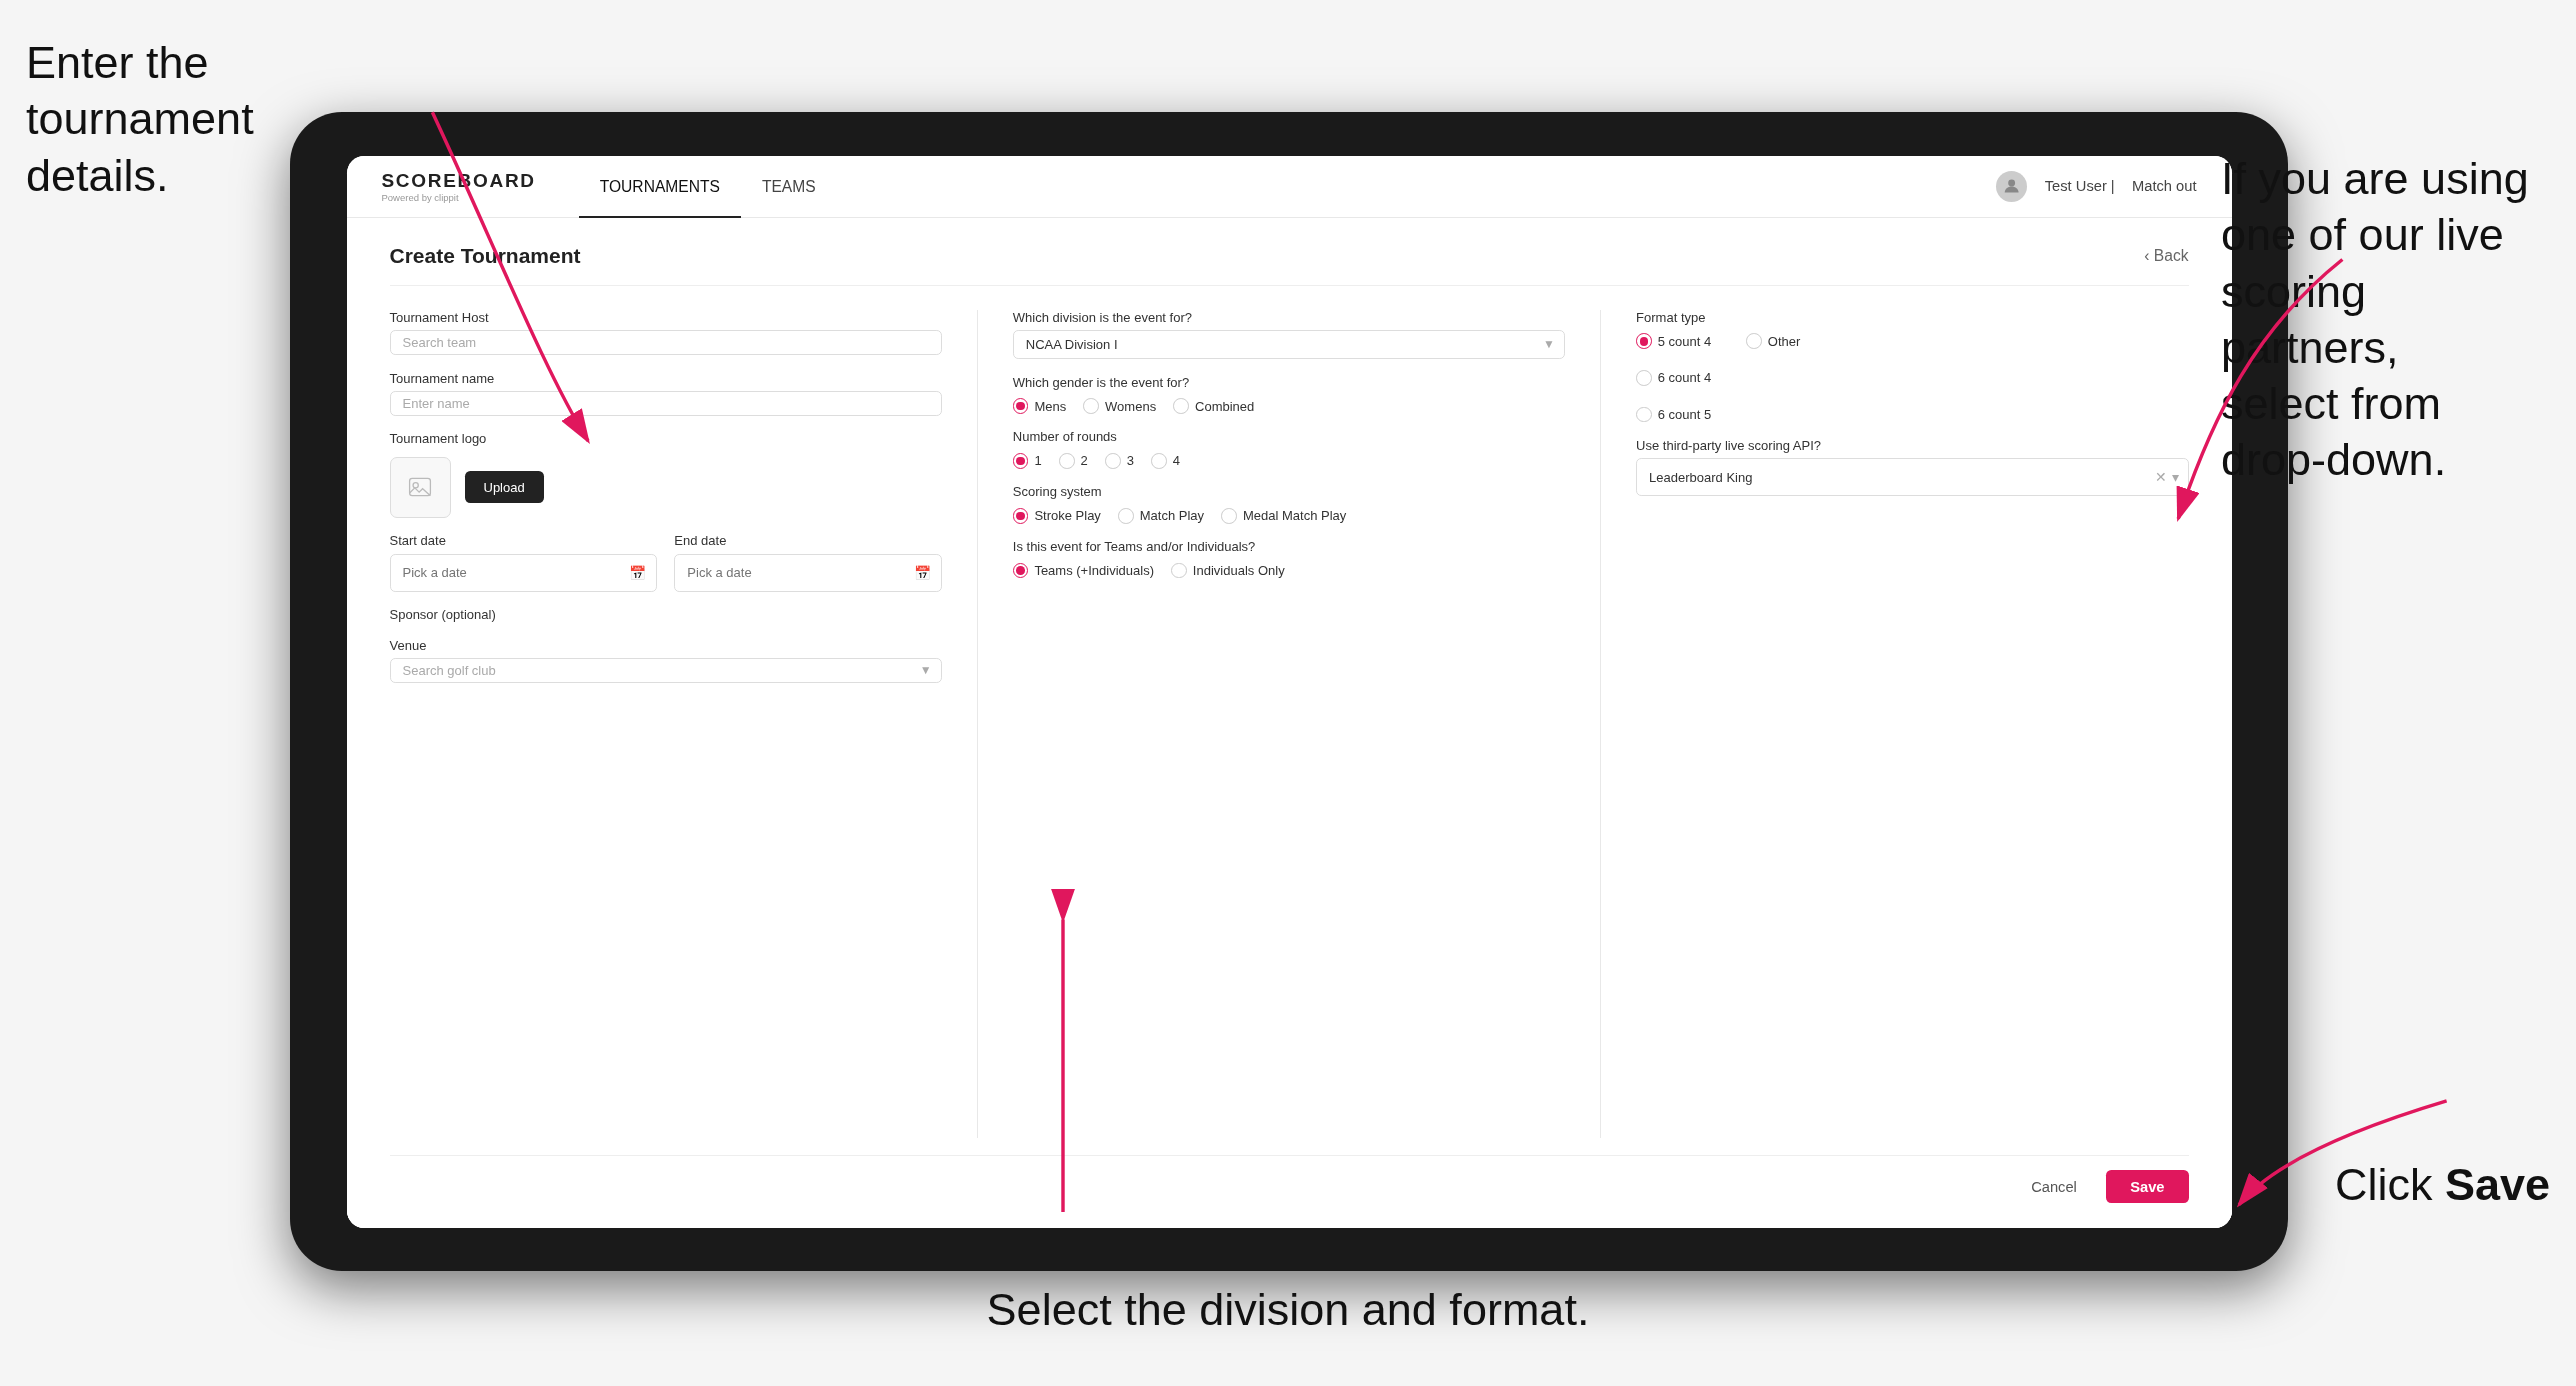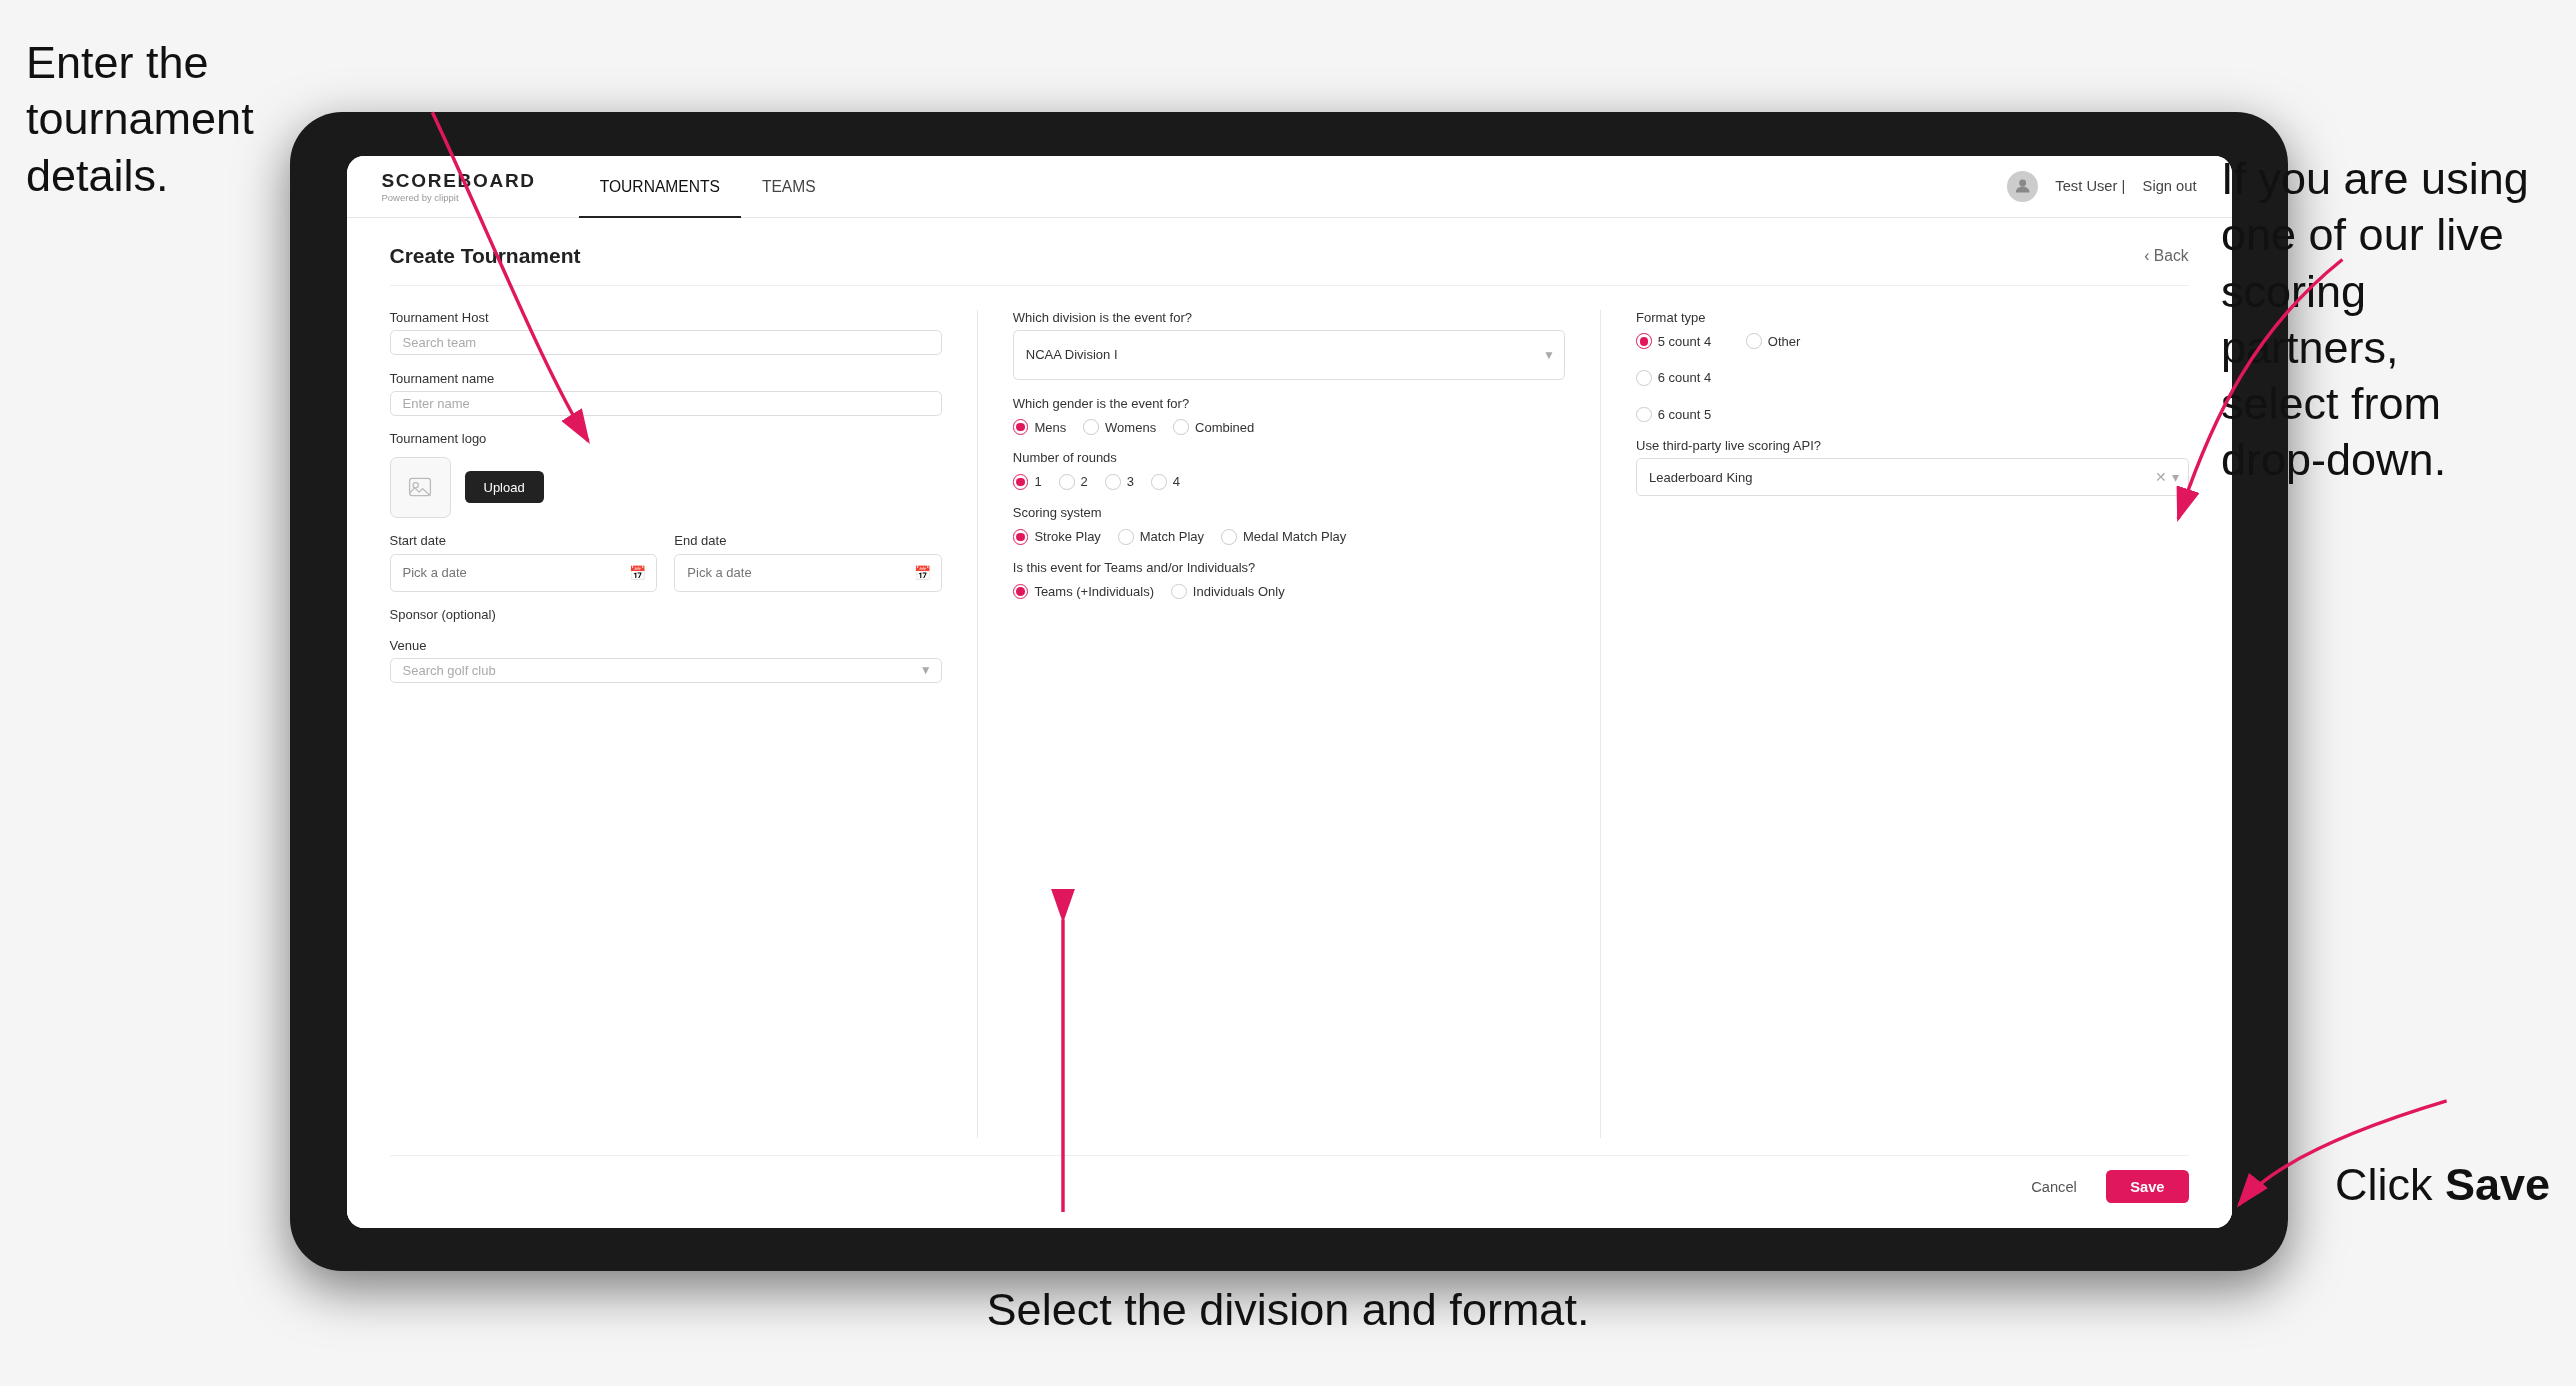--- a/index.html
+++ b/index.html
@@ -212,21 +212,21 @@
       border: 0.9px solid #ddd;
       border-radius: 5.2px;
       padding: 0 12px;
       font-size: 13px;
       color: #333;
       background: #fff;
       width: 100%;
     }
     .field-input::placeholder { color: #aaa; }
     .field-select {
-      height: 50px;
+      height: 29px;
       border: 0.9px solid #ddd;
       border-radius: 5.2px;
       padding: 4px 12px;
       font-size: 13px;
       color: #333;
       background: #fff;
       width: 100%;
       appearance: none;
       cursor: pointer;
     }
@@ -408,21 +408,21 @@
         </div>
       </nav>
       <div class="navbar-right">
         <div class="user-avatar">
           <svg width="17.3" height="17.3" viewBox="0 0 20 20">
               <circle cx="10" cy="7" r="4" fill="#888"></circle>
               <path d="M2 18c0-4 3.6-7 8-7s8 3 8 7" fill="#888"></path>
             </svg>
         </div>
         <span class="navbar-user-text">Test User |</span>
-        <span class="navbar-signout">Sign out</span>
+        <span class="navbar-signout">Match out</span>
       </div>
     </div>
 
     <div class="main-content">
       <div class="form-container">
 
         <div class="form-header">
           <span class="form-title">Create Tournament</span>
           <span class="back-link">‹ Back</span>
         </div>

